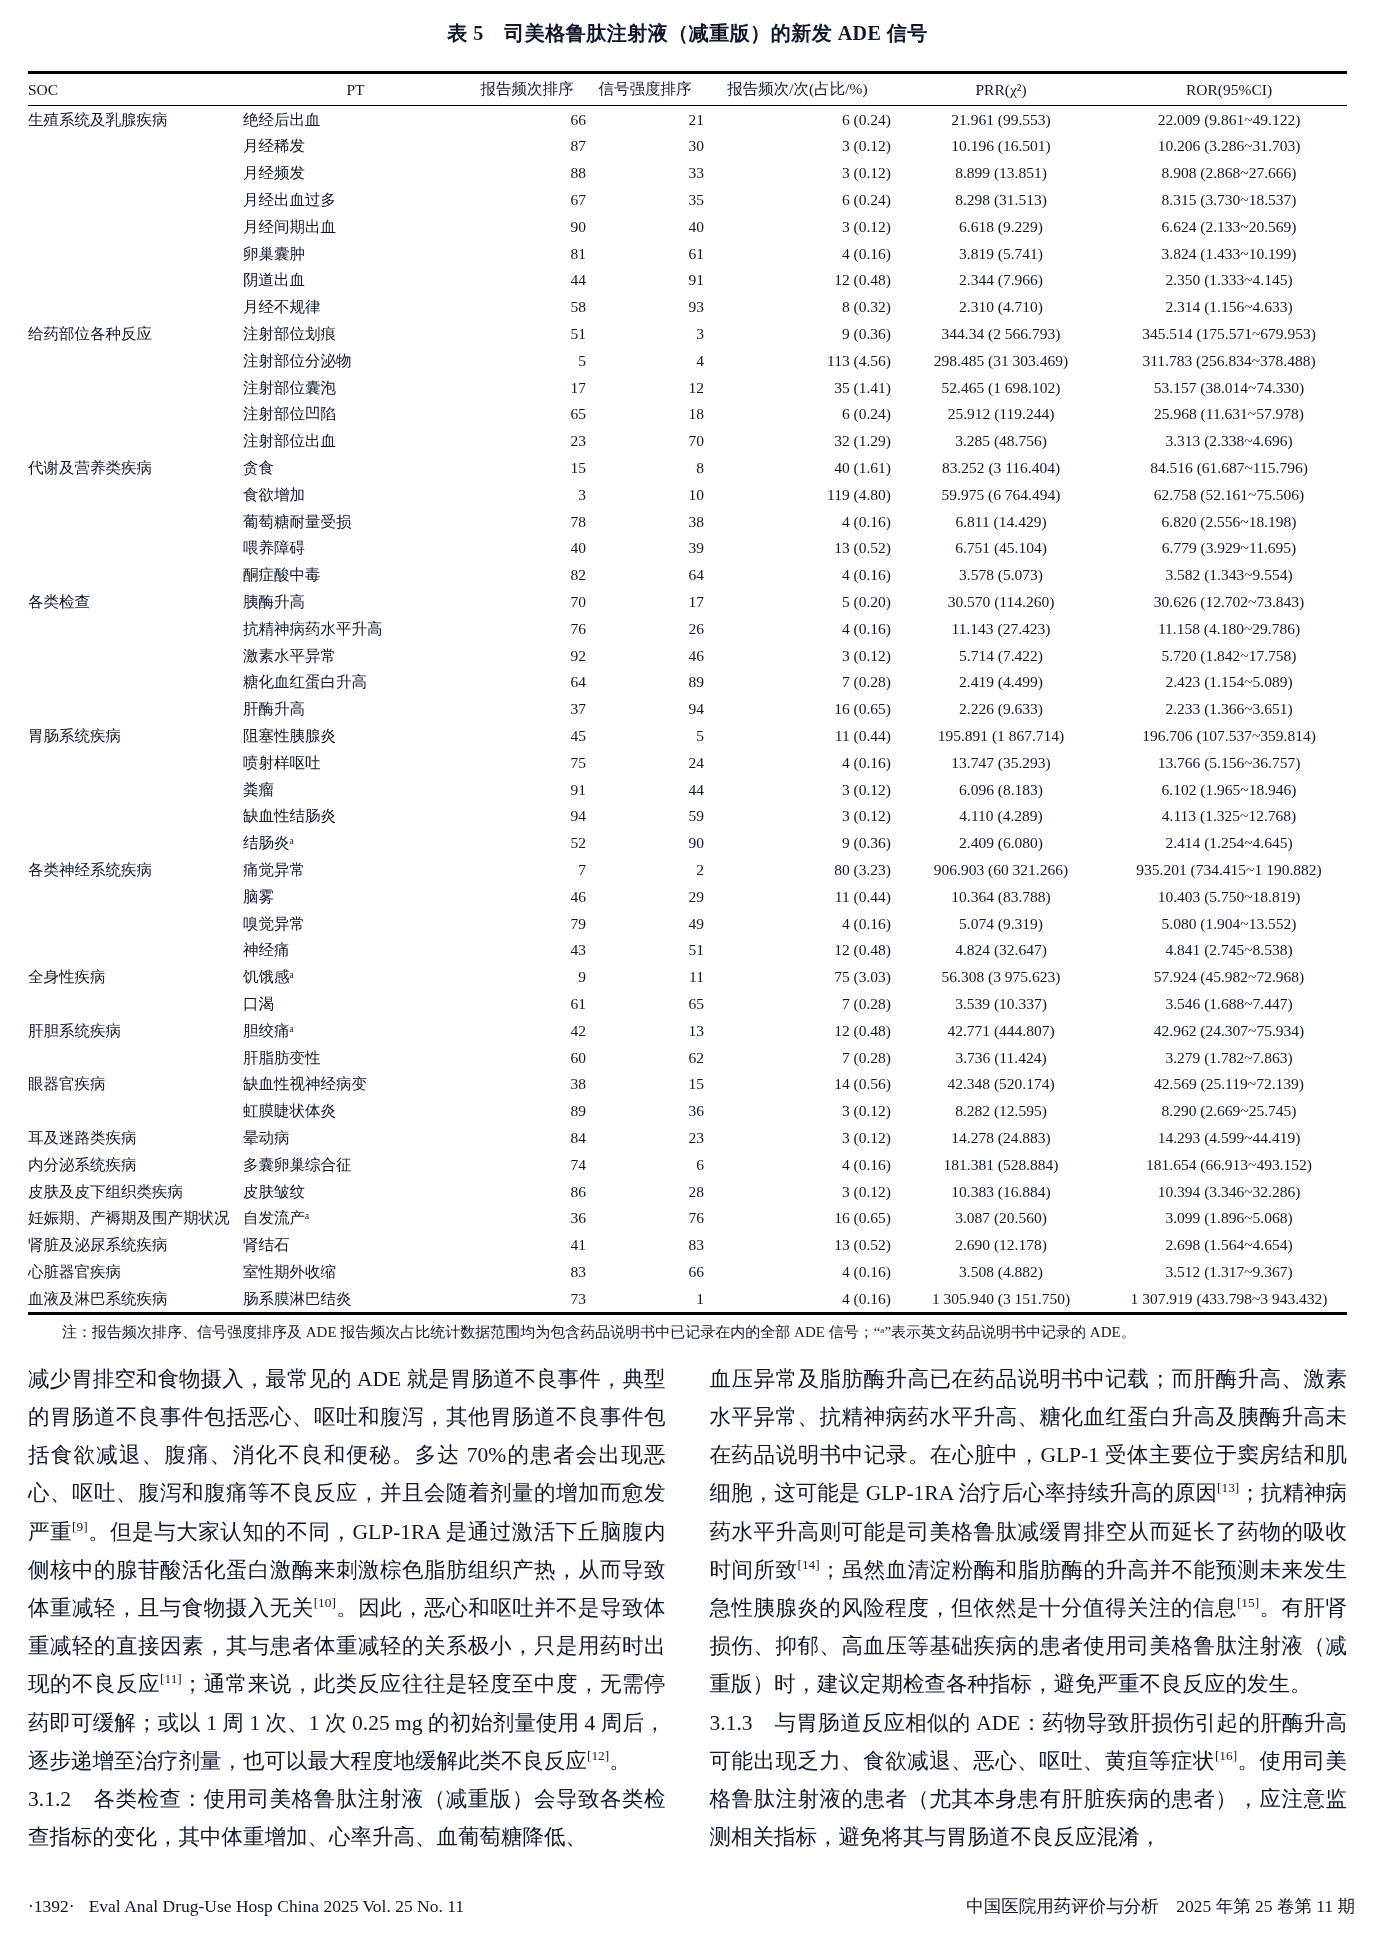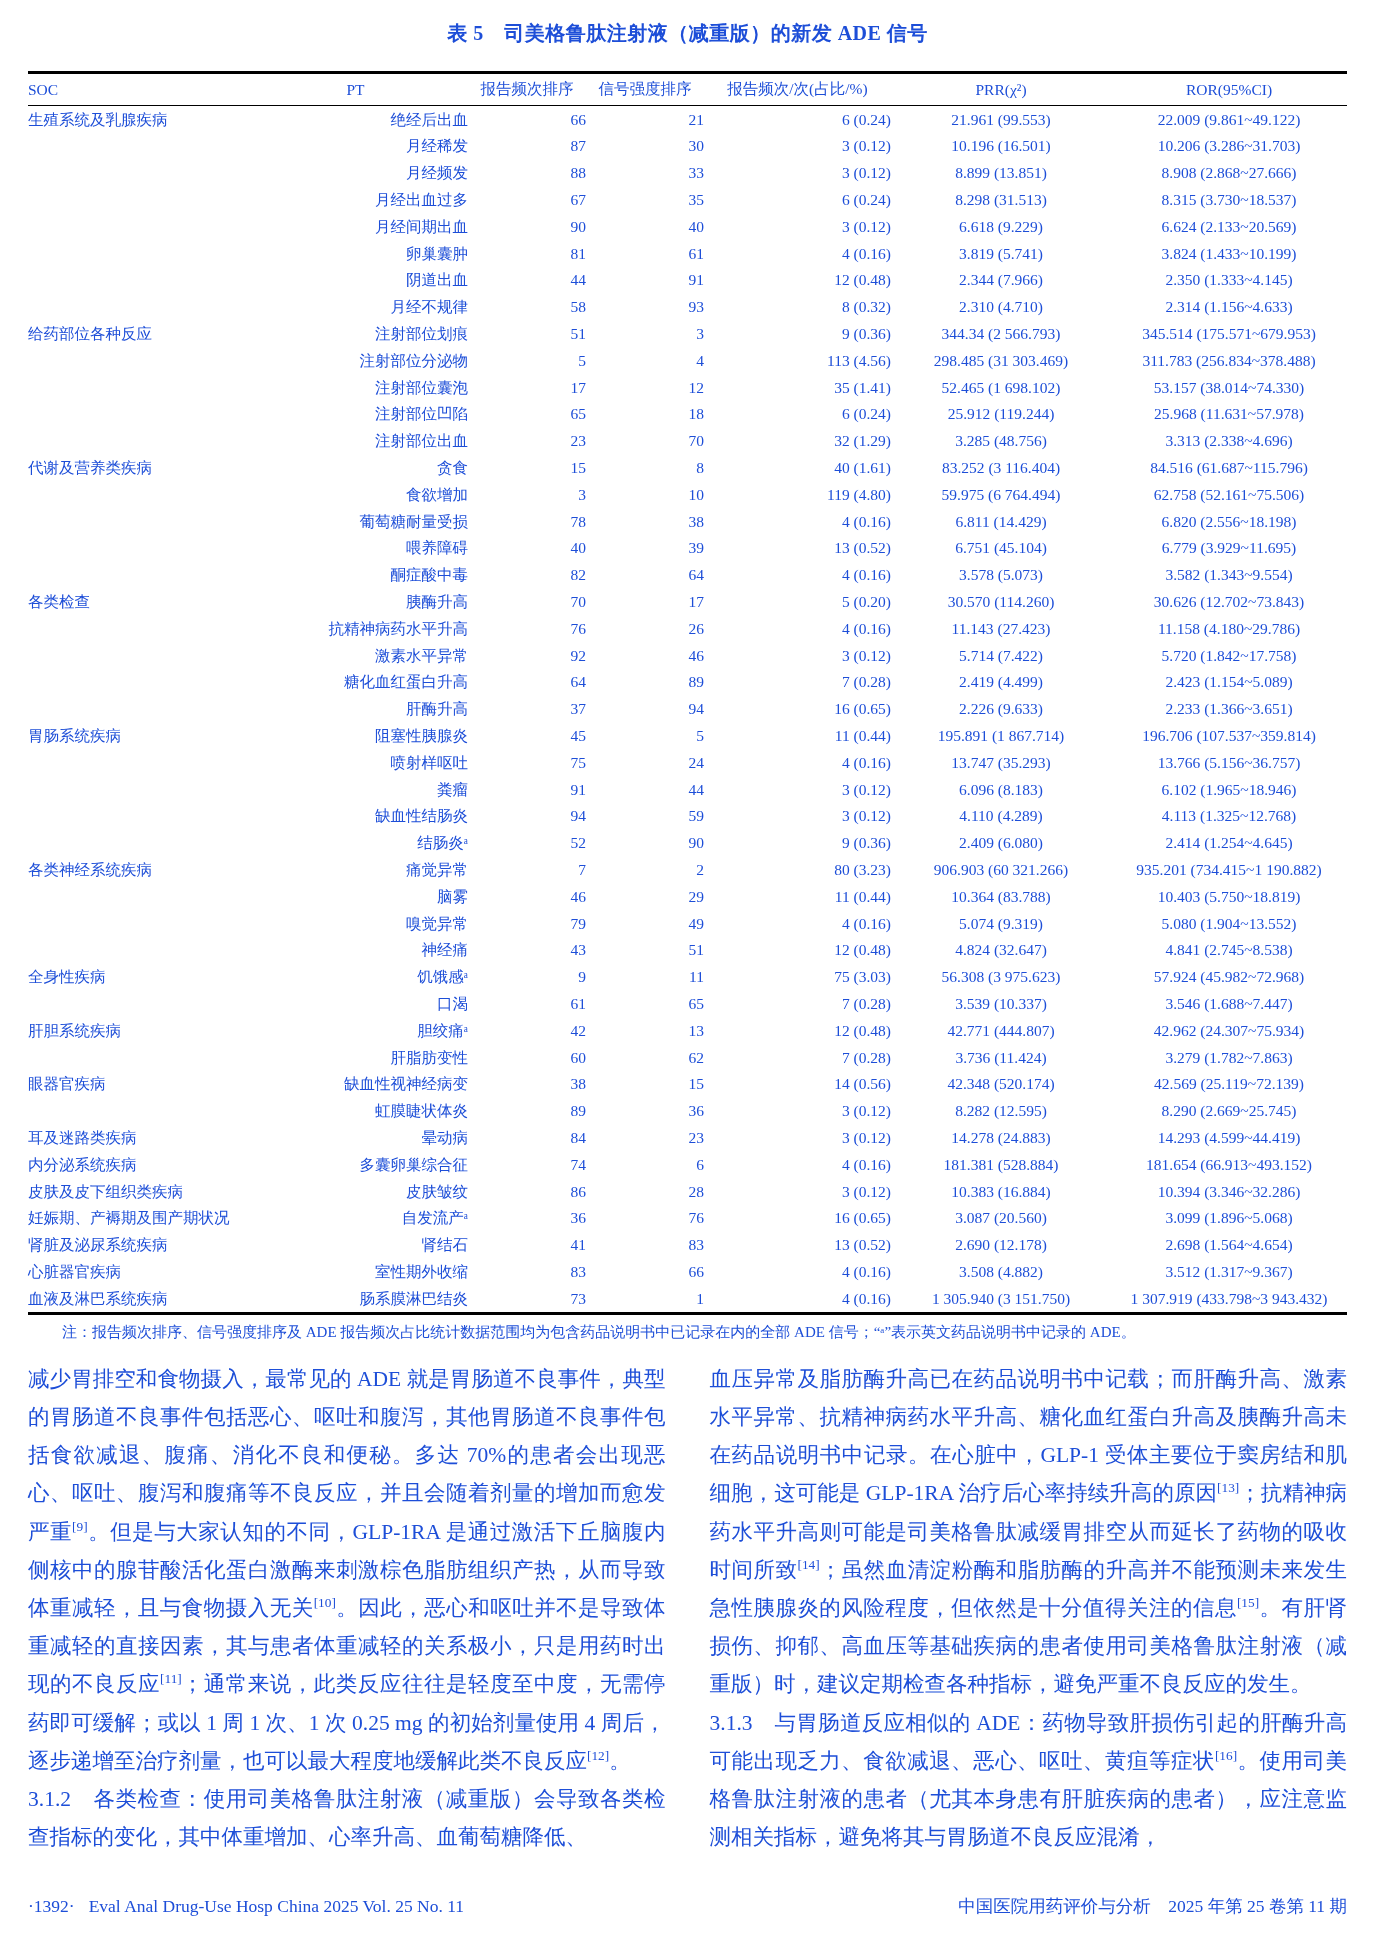--- a/index.html
+++ b/index.html
@@ -1,18 +1,18 @@
 <!DOCTYPE html>
 <html lang="zh"><head>
 <meta charset="utf-8">
 <style>
   html,body{margin:0;padding:0;background:#e8e8e8;}
   .page{
     width:1375px;height:1940px;margin:0 auto;background:#ffffff;
-    position:relative;color:#1d4ed8;
+    position:relative;color:#0f172a;
     font-family:"Liberation Serif","DejaVu Serif",serif;
     box-sizing:border-box;padding:0 28px;overflow:hidden;
   }
   .table-title{
     text-align:center;font-weight:bold;font-size:20px;
     padding-top:20px;letter-spacing:.5px;
   }
   table.ade{
     width:100%;border-collapse:collapse;table-layout:fixed;
     border-top:3px solid #000;border-bottom:3px solid #000;
@@ -23,38 +23,38 @@
     border-bottom:1.3px solid #000;padding:0;white-space:nowrap;
   }
   table.ade td{
     font-size:15.5px;height:26.8px;padding:0;line-height:1;
     white-space:nowrap;overflow:visible;
   }
   col.w-soc{width:215px}col.w-pt{width:225px}
   col.w-r1{width:118px}col.w-r2{width:118px}
   col.w-freq{width:187px}col.w-prr{width:220px}col.w-ror{width:236px}
   td.c-soc{text-align:left;}
-  td.c-pt{text-align:right;}
+  td.c-pt{text-align:left;}
   td.c-freq_rank,td.c-signal_rank{text-align:right;padding-right:52px;}
   td.c-freq{text-align:right;padding-right:58px;}
   td.c-prr,td.c-ror{text-align:center;}
   .table-note{
     font-size:15px;margin-top:8px;padding-left:34px;letter-spacing:0;
   }
   .body-columns{
     display:flex;gap:44px;margin-top:18px;
   }
   .body-col{flex:1 1 0;min-width:0;}
   .body-para{
     font-size:21.5px;line-height:38.2px;text-align:justify;
     margin:0;text-justify:inter-ideograph;
   }
   .body-para sup{font-size:0.62em;line-height:0;}
   .page-footer{
-    position:absolute;left:28px;right:28px;bottom:22px;
+    position:absolute;left:28px;right:20px;bottom:22px;
     display:flex;justify-content:space-between;align-items:baseline;
     font-size:17.5px;
   }
   .footer-left{display:flex;gap:14px;align-items:baseline;}
 </style>
 </head>
 <body>
 
 <div class="page">
 

